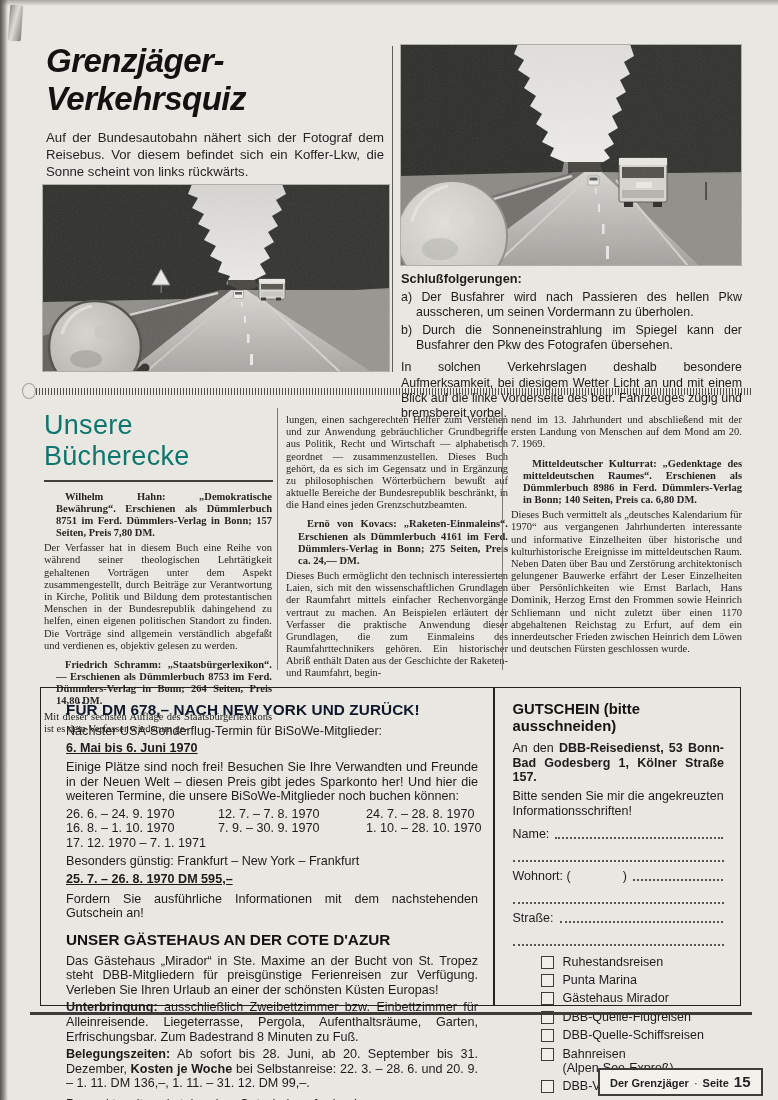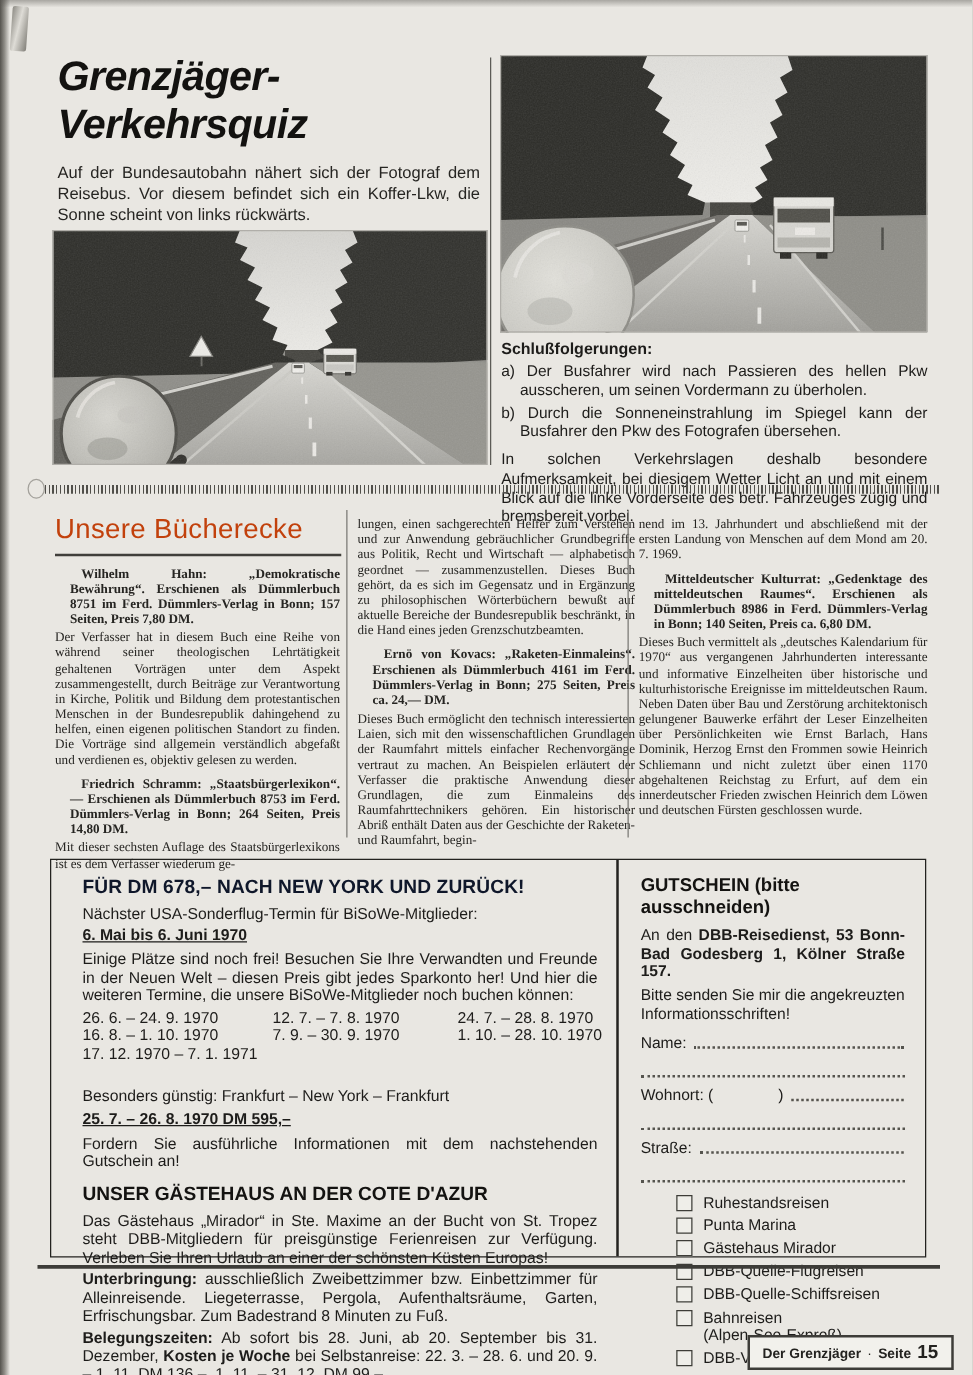--- a/index.html
+++ b/index.html
@@ -36,21 +36,21 @@
   
   .buch{position:absolute;left:44px;top:406px;width:700px;height:272px;}
   .buch-col{position:absolute;top:0;font-family:"Liberation Serif",serif;font-size:10.5px;
         line-height:1.16;color:#262522;text-align:justify;}
   .col1{left:0;width:228px;}
   .col2{left:242px;width:222px;padding-top:8px;}
   .col3{left:467px;width:231px;padding-top:8px;}
   .col-div{position:absolute;top:2px;width:1px;height:262px;background:#7a7974;}
   .div1{left:233px;} .div2{left:458px;}
   .buch-header{margin:4px 0 0;font-family:"Liberation Sans",sans-serif;font-weight:400;
-        font-size:22px;letter-spacing:.3px;color:#c2410c;}
+        font-size:27px;letter-spacing:.3px;color:#0f766e;}
   .buch-rule{width:229px;height:2px;background:#403f3b;margin:7px 0 9px;}
   .bk-head{font-weight:700;padding-left:12px;text-indent:9px;margin:7px 0 3px;text-align:justify;}
   .bk-body{margin:0;}
 
   
   .adbox{position:absolute;left:40px;top:687px;width:701px;height:319px;box-sizing:border-box;
         border:1.5px solid #23221f;display:flex;}
   .ad-left{width:452px;box-sizing:border-box;padding:12px 15px 8px 25px;font-size:12.6px;line-height:1.16;}
   .ad-div{width:1.5px;background:#23221f;}
   .ad-right{flex:1;box-sizing:border-box;padding:12px 16px 8px 18px;font-size:12.5px;line-height:1.18;}
@@ -266,21 +266,21 @@
       <p class="ad-p">Einige Plätze sind noch frei! Besuchen Sie Ihre Verwandten und Freunde in der Neuen Welt – diesen Preis gibt jedes Sparkonto her! Und hier die weiteren Termine, die unsere BiSoWe-Mitglieder noch buchen können:</p>
       <div class="dates">
         <div>26. 6. – 24. 9. 1970</div>
         <div>12. 7. – 7. 8. 1970</div>
         <div>24. 7. – 28. 8. 1970</div>
         <div>16. 8. – 1. 10. 1970</div>
         <div>7. 9. – 30. 9. 1970</div>
         <div>1. 10. – 28. 10. 1970</div>
         <div>17. 12. 1970 – 7. 1. 1971</div>
       </div>
-      <p class="ad-p" style="margin-top:20px;">Besonders günstig: Frankfurt – New York – Frankfurt</p>
+      <p class="ad-p" style="margin-top:4px;">Besonders günstig: Frankfurt – New York – Frankfurt</p>
       <p class="ad-center">25. 7. – 26. 8. 1970 DM 595,–</p>
       <p class="ad-p" style="margin-top:5px;">Fordern Sie ausführliche Informationen mit dem nachstehenden Gutschein an!</p>
 
       <h3 class="gh-h">UNSER GÄSTEHAUS AN DER COTE D'AZUR</h3>
       <p class="ad-p">Das Gästehaus „Mirador“ in Ste. Maxime an der Bucht von St. Tropez steht DBB-Mitgliedern für preisgünstige Ferienreisen zur Verfügung. Verleben Sie Ihren Urlaub an einer der schönsten Küsten Europas!</p>
       <p class="ad-p"><b class="inline">Unterbringung:</b><span> ausschließlich Zweibettzimmer bzw. Einbettzimmer für Alleinreisende. Liegeterrasse, Pergola, Aufenthaltsräume, Garten, Erfrischungsbar. Zum Badestrand 8 Minuten zu Fuß.</span></p>
       <p class="ad-p"><b class="inline">Belegungszeiten:</b><span> Ab sofort bis 28. Juni, ab 20. September bis 31. Dezember, </span><b class="inline">Kosten je Woche</b><span> bei Selbstanreise: 22. 3. – 28. 6. und 20. 9. – 1. 11. DM 136,–, 1. 11. – 31. 12. DM 99,–.</span></p>
       <p class="ad-p" style="margin-top:6px;">Prospekte mit nachstehendem Gutschein anfordern!</p>
     </div>
 

